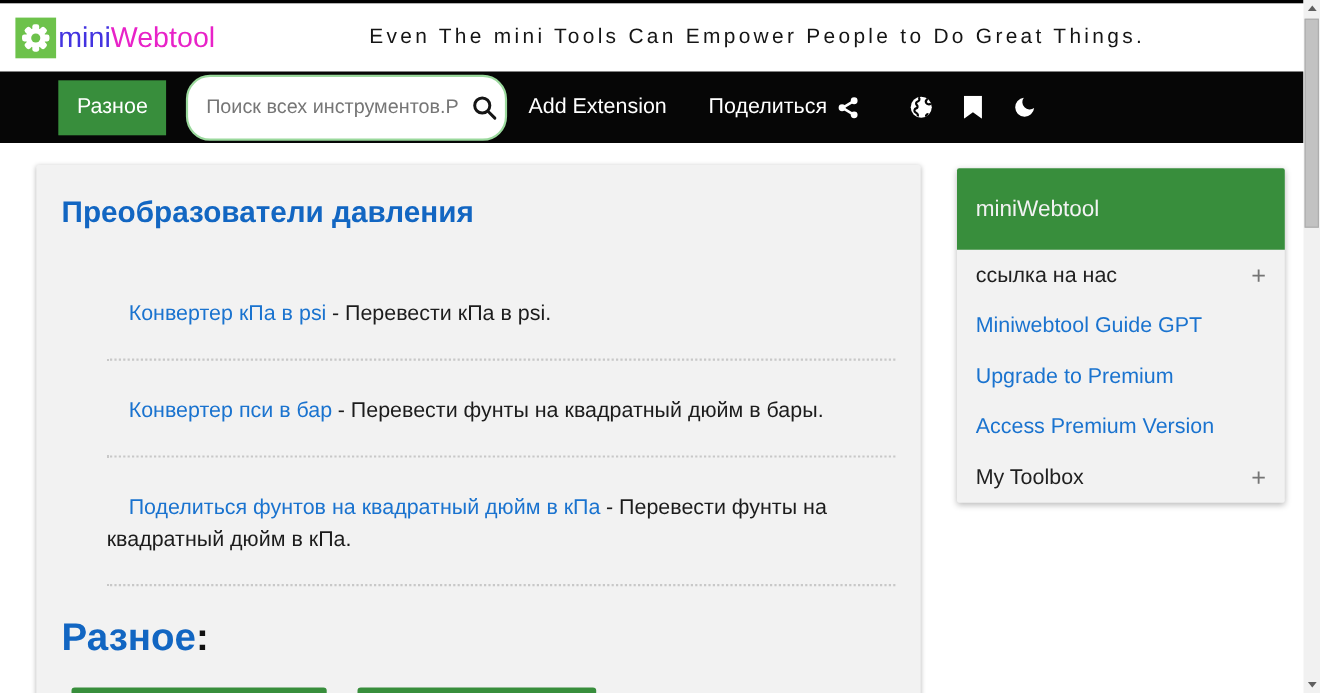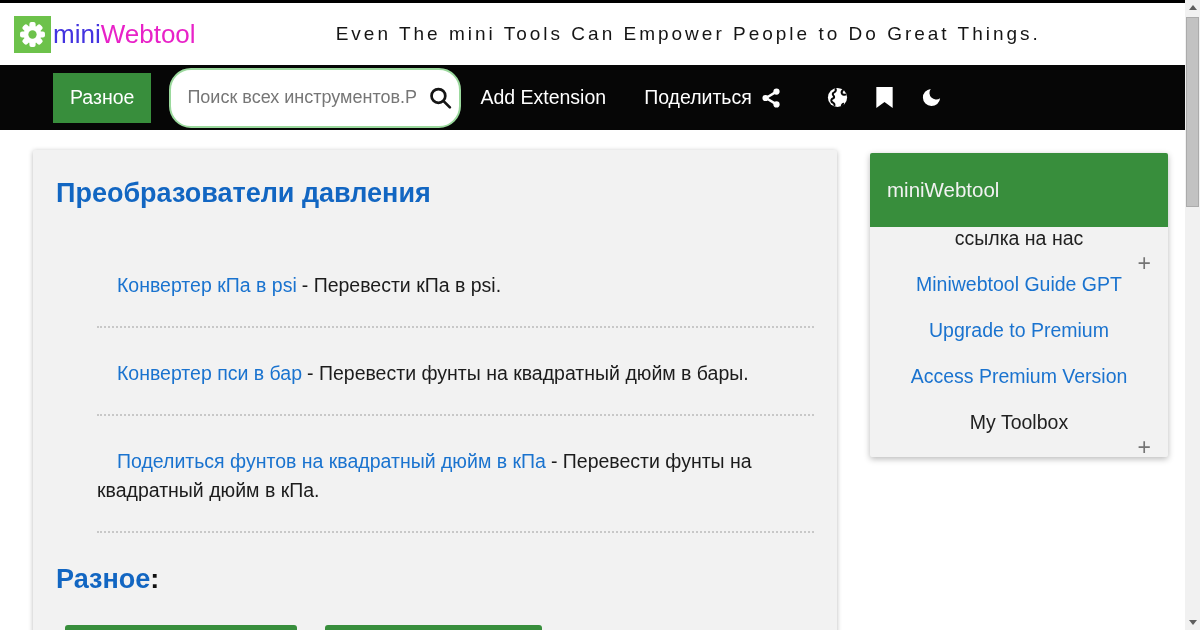--- a/index.html
+++ b/index.html
@@ -34,33 +34,33 @@
   .nav-icon { line-height:0; cursor:pointer; }
 
   
   .main-card { position:absolute; left:33px; top:150px; width:804px; height:560px; background:#F2F2F2;
                box-shadow:0 1px 5px rgba(0,0,0,.28); border-radius:2px; padding:28px 23px; }
   .page-title { font-size:27px; font-weight:bold; color:#1266C2; line-height:31px; margin-bottom:62px; }
   .tool-item { margin-left:41px; font-size:19.5px; line-height:29px; color:#1c1c1c; }
   .tool-link { color:#1A73CF; text-decoration:none; cursor:pointer;margin-left:20px; }
   .tool-desc { margin-left:5px; }
   .divider { border:none; border-top:2px dotted #c8c8c8; margin:26px 0 31px 41px; height:0; }
-  .section-title { font-size:27px; font-weight:bold; color:#1266C2; margin-top:29px; line-height:31px; }
+  .section-title { font-size:35px; font-weight:bold; color:#1266C2; margin-top:29px; line-height:31px; }
   .section-colon { color:#111; }
   .btn-row { display:flex; gap:28px; margin:30px 0 0 9px; }
   .green-btn { height:45px; background:#388E3C; border:none; border-radius:3px; cursor:pointer; }
   .green-btn.b1 { width:232px; }
   .green-btn.b2 { width:217px; }
 
   
   .sidebar { position:absolute; left:870px; top:153px; width:298px; background:#F2F2F2;
              box-shadow:0 2px 6px rgba(0,0,0,.28); border-radius:2px; }
   .sidebar-header { height:74px; background:#388E3C; display:flex; align-items:center; padding:0 17px; border-radius:2px 2px 0 0; }
   .sidebar-title { color:#F2F2F2; font-size:20.5px; }
-  .sidebar-row { height:46px; display:flex; align-items:center; padding:0 17px; font-size:19.5px; color:#212121; cursor:pointer;flex-direction:column; }
+  .sidebar-row { height:46px; display:flex; align-items:center; padding:0 17px; font-size:19.5px; color:#212121; cursor:pointer; }
   .sidebar-link { color:#1A73CF; text-decoration:none; }
   .plus { margin-left:auto; color:#757575; font-size:23px; font-weight:normal; }
 
   
   .scrollbar { position:absolute; right:0; top:0; width:15px; height:630px; background:#F1F1F1; }
   .sb-arrow { position:absolute; left:0; width:15px; height:15px; display:flex; align-items:center; justify-content:center; cursor:pointer; }
   .sb-up { top:0; } .sb-down { bottom:0; }
   .sb-up::after { content:""; border-left:4px solid transparent; border-right:4px solid transparent; border-bottom:5px solid #5f5f5f; }
   .sb-down::after { content:""; border-left:4px solid transparent; border-right:4px solid transparent; border-top:5px solid #5f5f5f; }
   .sb-thumb { position:absolute; left:1px; top:17px; width:13px; height:190px; background:#C2C2C2; border:1px solid #ababab; cursor:pointer; }

